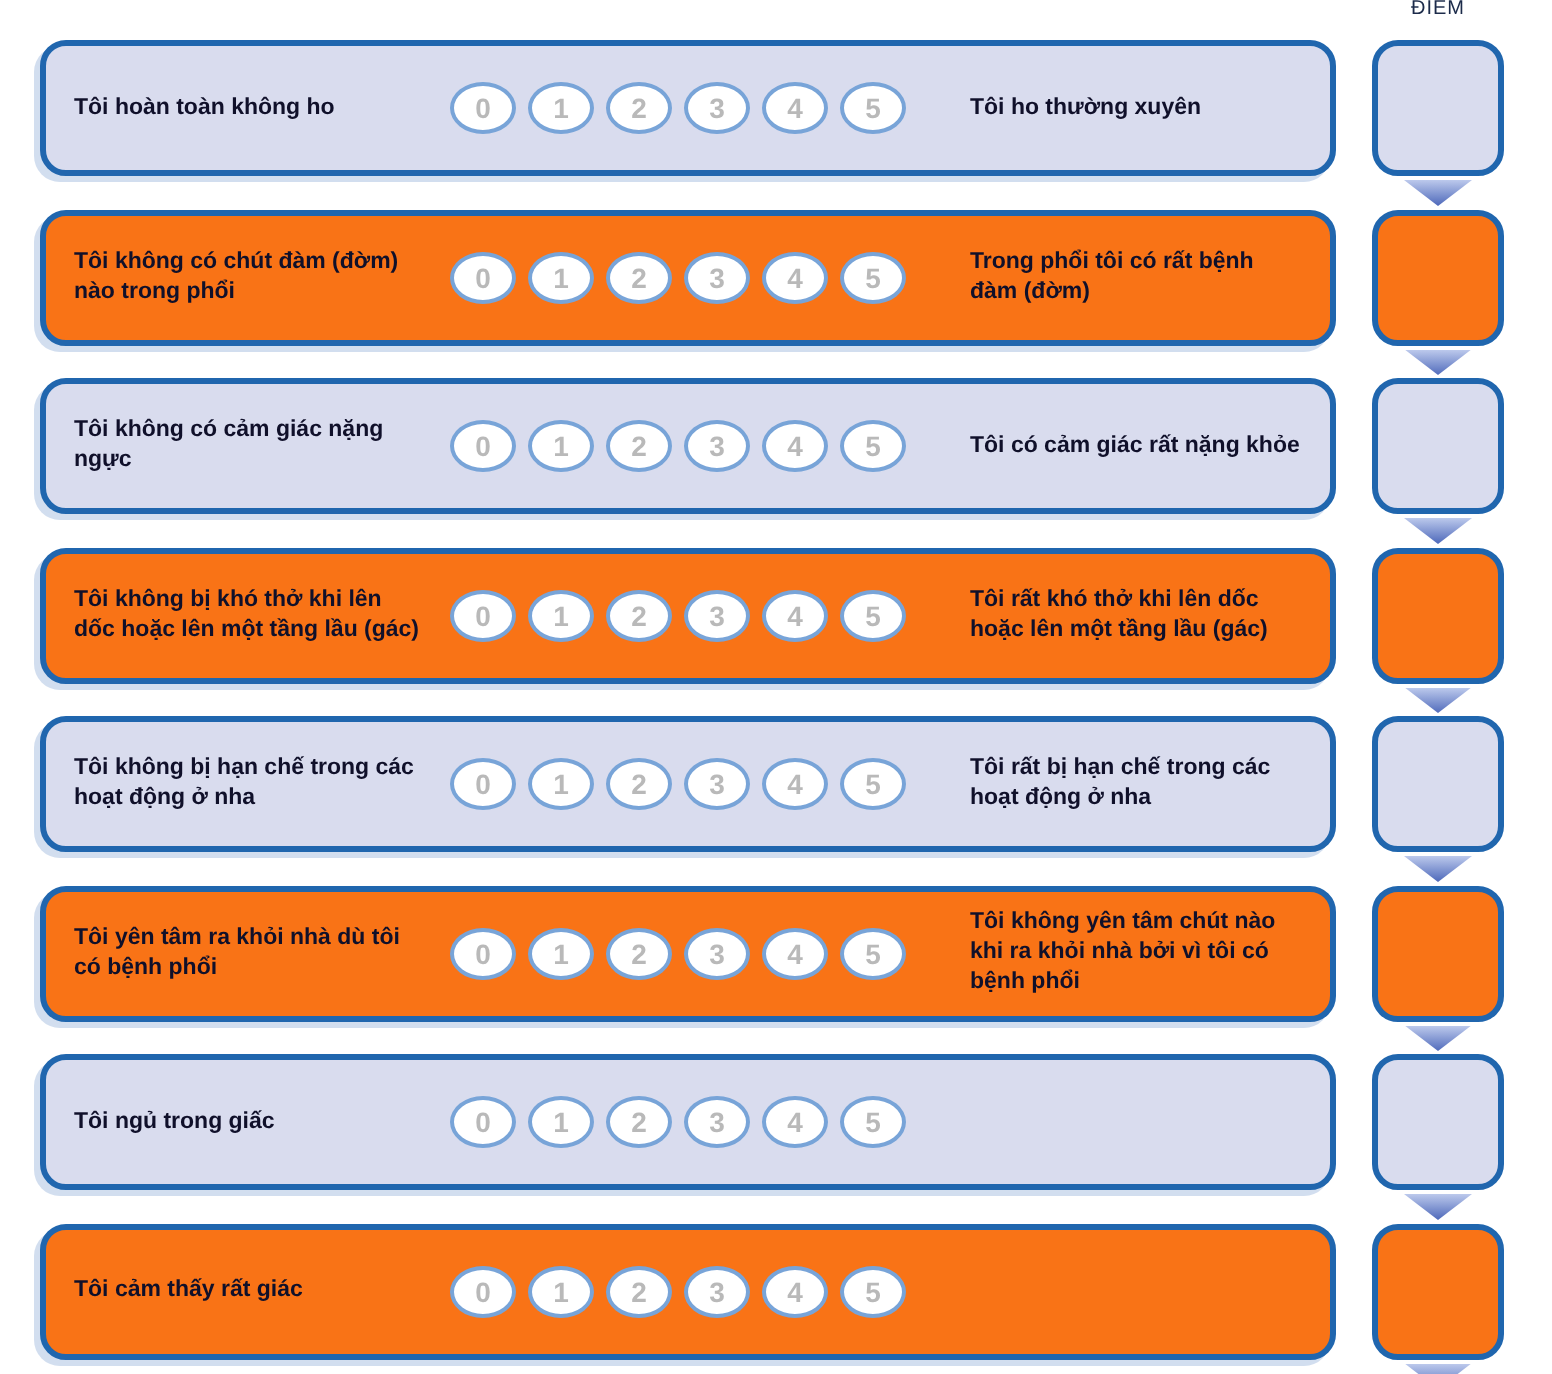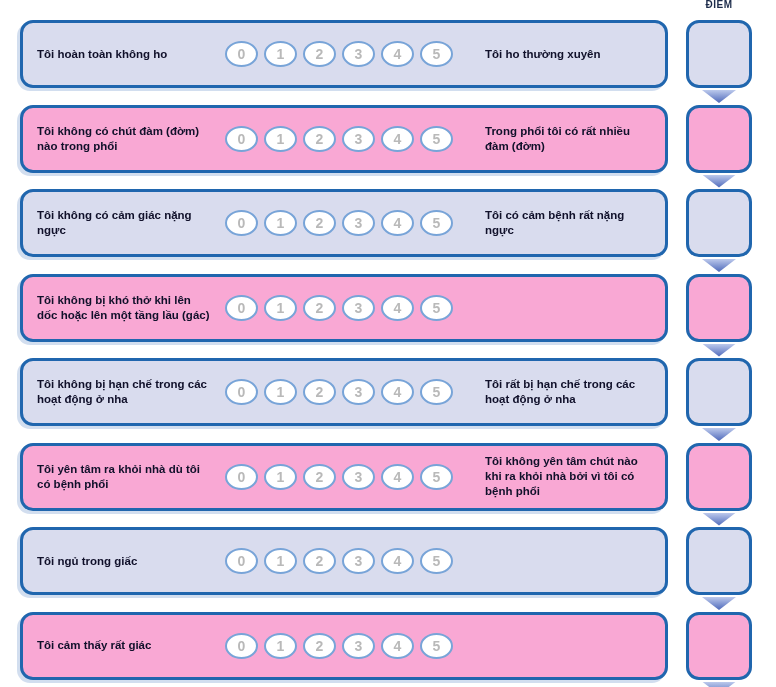--- a/index.html
+++ b/index.html
@@ -1,30 +1,30 @@
 <!DOCTYPE html>
 <html><head>
 <meta charset="utf-8">
 <style>
   * { margin:0; padding:0; box-sizing:border-box; }
   html,body { width:776px; height:687px; overflow:hidden; background:#ffffff;
               font-family:"Liberation Sans", sans-serif; }
   .page { position:relative; width:776px; height:687px; padding:20px 24px 0 20px; }
 
   .score-header { position:absolute; top:-1px; right:24px; width:66px; text-align:center;
-                  font-size:10px; font-weight:bold; color:#1c2b4a; letter-spacing:0.5px;
+                  font-size:10px; font-weight:normal; color:#1c2b4a; letter-spacing:0.5px;
                   line-height:11px; }
 
   .row { display:flex; gap:18px; margin-bottom:16.5px; height:68px; }
 
   .card { flex:1; border:3px solid #2066ae; border-radius:13px; display:flex;
           align-items:center; padding:0 14px;
           box-shadow:-3px 3px 0 rgba(173,194,226,0.55); }
   .blue  { background:#d9dcee; }
-  .green { background:#f9a8d4; }
+  .green { background:#f97316; }
 
   .stmt { font-size:11.5px; font-weight:bold; color:#10102a; line-height:1.3; }
   .left  { width:176px; }
   .right { flex:1; padding-left:32px; }
 
   .opts { display:flex; gap:6px; margin-left:12px; }
   .opt { width:33px; height:26px; border-radius:50%; border:2px solid #78a4d8;
          background:#ffffff; color:#b9b9b9; font-weight:bold; font-size:14px;
          display:flex; align-items:center; justify-content:center; cursor:pointer; }
 
@@ -64,58 +64,59 @@
     <div class="card green">
       <div class="stmt left">Tôi không có chút đàm (đờm) nào trong phổi</div>
       <div class="opts">
             <div class="opt">0</div>
             <div class="opt">1</div>
             <div class="opt">2</div>
             <div class="opt">3</div>
             <div class="opt">4</div>
             <div class="opt">5</div>
           </div>
-      <div class="stmt right">Trong phổi tôi có rất nhiều đàm (đờm)</div>
+      <div class="stmt right">Trong phổi tôi có rất bệnh đàm (đờm)</div>
     </div>
     <div class="scorewrap">
       <div class="scorebox green"></div>
       <div class="arrow"></div>
     </div>
   </div>
 
   <div class="row">
     <div class="card blue">
       <div class="stmt left">Tôi không có cảm giác nặng ngực</div>
       <div class="opts">
             <div class="opt">0</div>
             <div class="opt">1</div>
             <div class="opt">2</div>
             <div class="opt">3</div>
             <div class="opt">4</div>
             <div class="opt">5</div>
           </div>
-      <div class="stmt right">Tôi có cảm bệnh rất nặng ngực</div>
+      <div class="stmt right">Tôi có cảm giác rất nặng khỏe</div>
     </div>
     <div class="scorewrap">
       <div class="scorebox blue"></div>
       <div class="arrow"></div>
     </div>
   </div>
 
   <div class="row">
     <div class="card green">
       <div class="stmt left">Tôi không bị khó thở khi lên dốc hoặc lên một tầng lầu (gác)</div>
       <div class="opts">
             <div class="opt">0</div>
             <div class="opt">1</div>
             <div class="opt">2</div>
             <div class="opt">3</div>
             <div class="opt">4</div>
             <div class="opt">5</div>
           </div>
+      <div class="stmt right">Tôi rất khó thở khi lên dốc hoặc lên một tầng lầu (gác)</div>
     </div>
     <div class="scorewrap">
       <div class="scorebox green"></div>
       <div class="arrow"></div>
     </div>
   </div>
 
   <div class="row">
     <div class="card blue">
       <div class="stmt left">Tôi không bị hạn chế trong các hoạt động ở nha</div>

